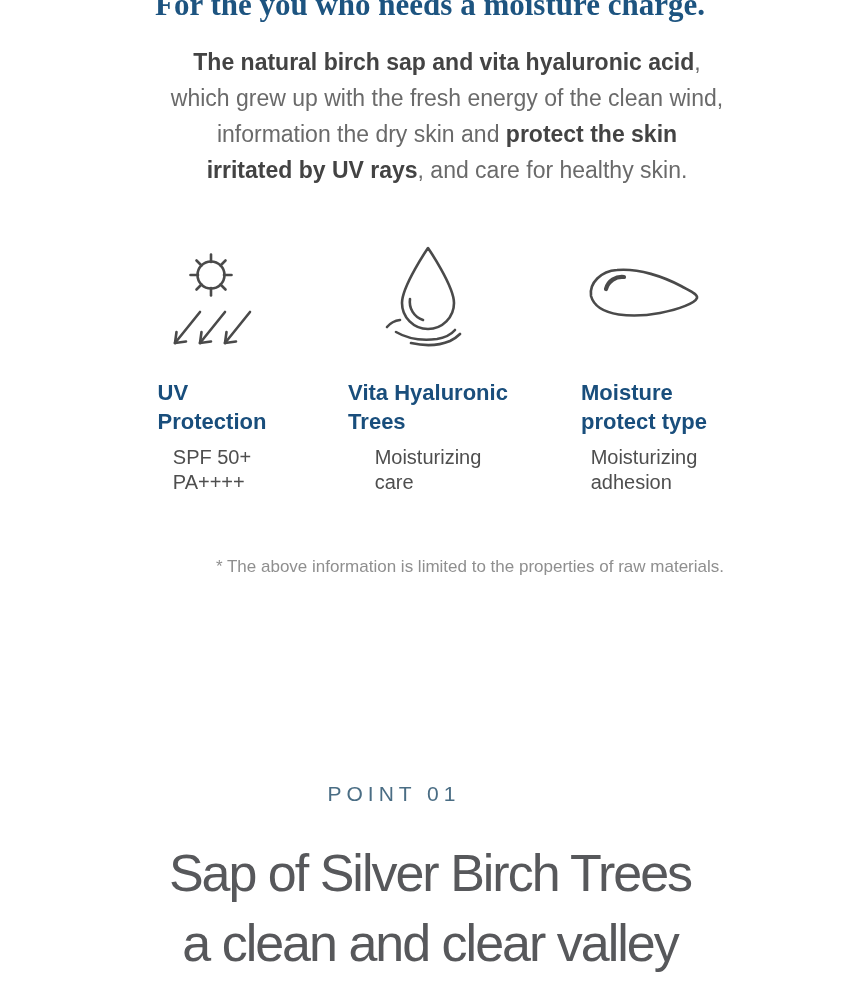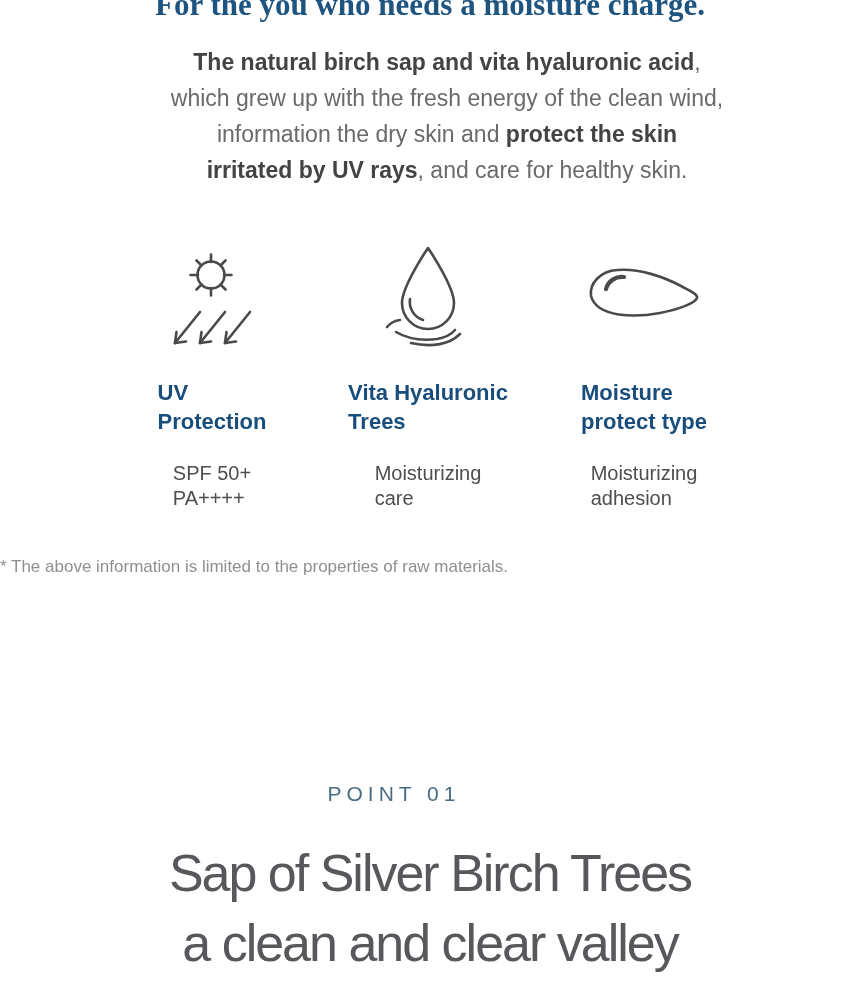--- a/index.html
+++ b/index.html
@@ -31,28 +31,28 @@
   }
   .feature{width:216px;display:flex;flex-direction:column;align-items:center;text-align:left;}
   .icon-box{height:112px;display:flex;align-items:center;justify-content:center;}
   .icon-box svg{stroke:#4a4a4a;fill:none;stroke-width:2.6;stroke-linecap:round;stroke-linejoin:round;}
   .feature-title{
     margin-top:26px;
     color:#194e7c;font-weight:700;
     font-size:22px;line-height:29px;
   }
   .feature-sub{
-    margin-top:25px;
+    margin-top:9px;
     color:#4e4e4e;
     font-size:20px;line-height:25px;
   }
 
   .footnote{
     position:absolute;top:556px;left:0;width:724px;
-    text-align:left;
+    text-align:right;
     font-size:17px;line-height:22px;
     color:#8f8f8f;
   }
 
   .point-label{
     position:absolute;top:782px;left:0;width:788px;
     text-align:center;
     font-size:21px;line-height:24px;
     letter-spacing:5px;
     color:#4a6d84;

